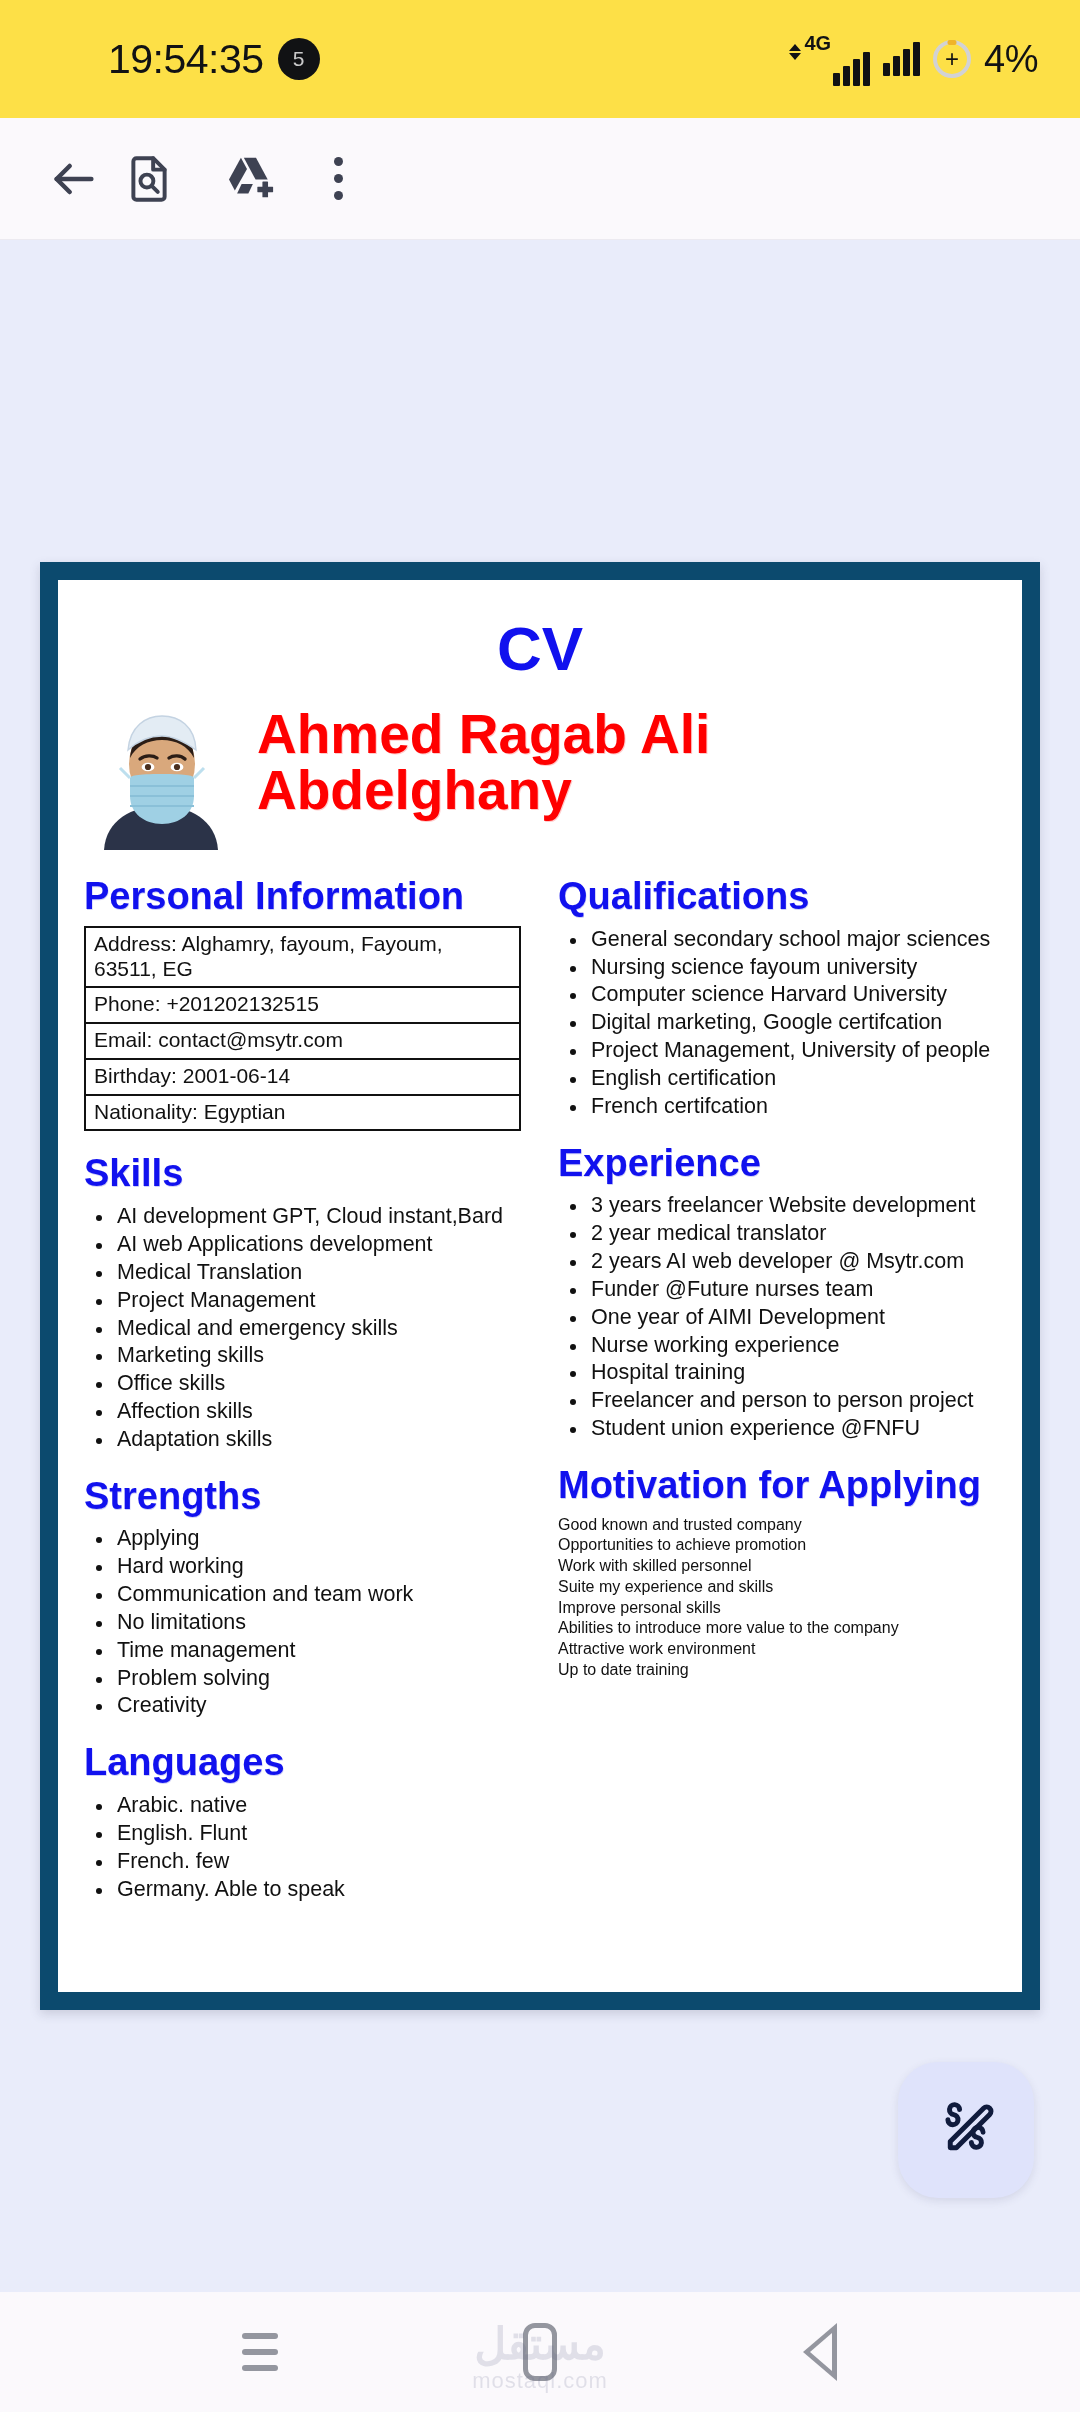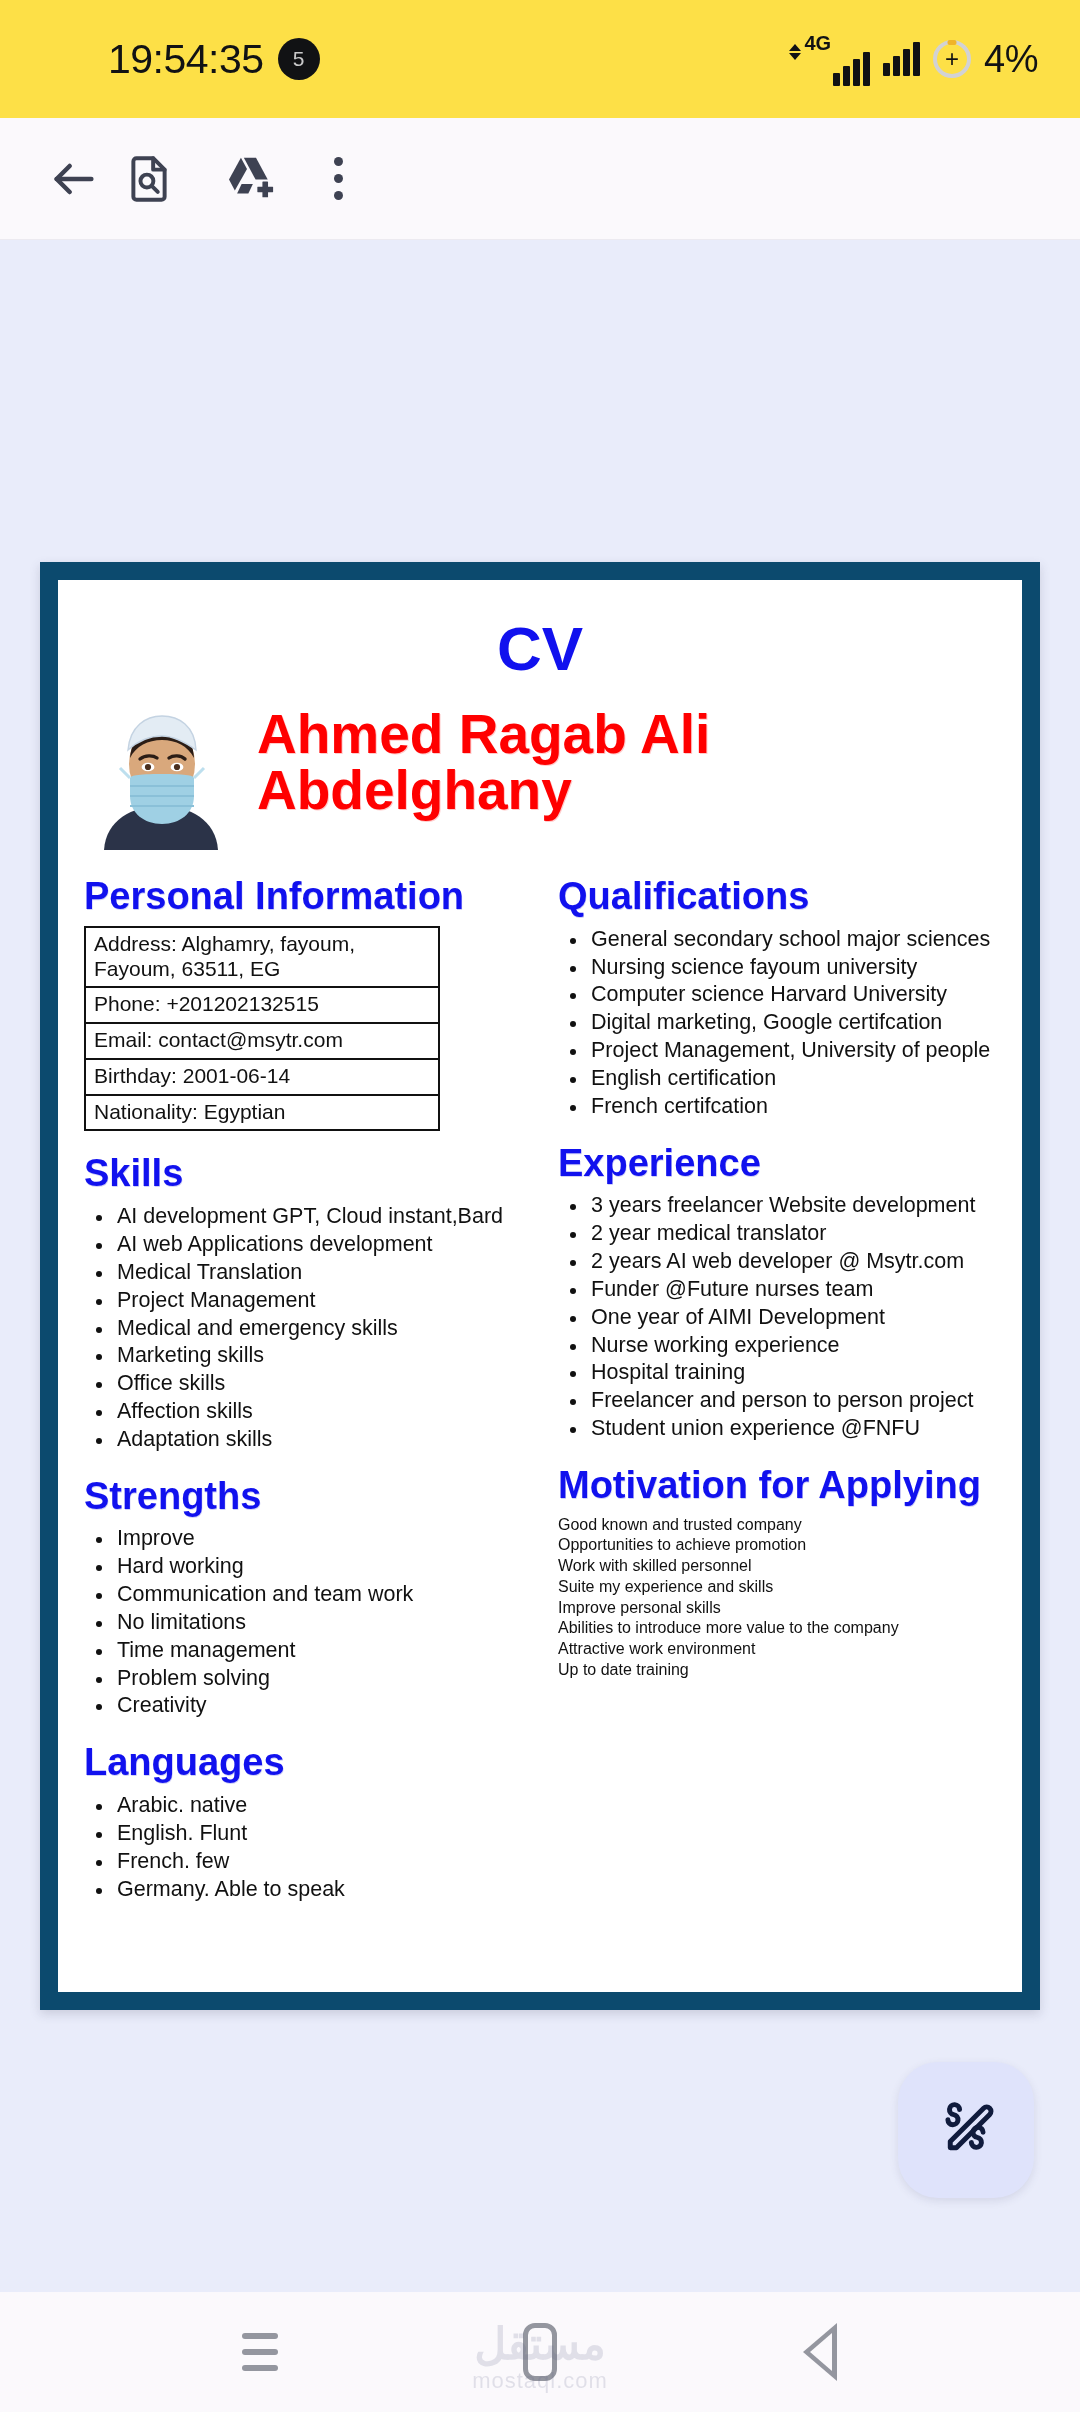--- a/index.html
+++ b/index.html
@@ -190,21 +190,21 @@
     line-height: 1.1;
     margin-top: 22px;
     margin-bottom: 8px;
     text-shadow: 0.5px 0.5px 0 rgba(120,120,230,0.35);
   }
   .sec-h.first { }
 
   
   .info-table {
     border-collapse: collapse;
-    width: 356px;
+    width: 437px;
     margin-top: 2px;
   }
   .info-table td {
     border: 2px solid #111111;
     padding: 4px 8px 5px 8px;
     font-size: 21px;
     color: #111111;
     line-height: 1.18;
   }
 
@@ -435,21 +435,21 @@
             <li>Project Management</li>
             <li>Medical and emergency skills</li>
             <li>Marketing skills</li>
             <li>Office skills</li>
             <li>Affection skills</li>
             <li>Adaptation skills</li>
           </ul>
 
           <div class="sec-h">Strengths</div>
           <ul class="cv-list">
-            <li>Improve</li>
+            <li>Applying</li>
             <li>Hard working</li>
             <li>Communication and team work</li>
             <li>No limitations</li>
             <li>Time management</li>
             <li>Problem solving</li>
             <li>Creativity</li>
           </ul>
 
           <div class="sec-h">Languages</div>
           <ul class="cv-list">

